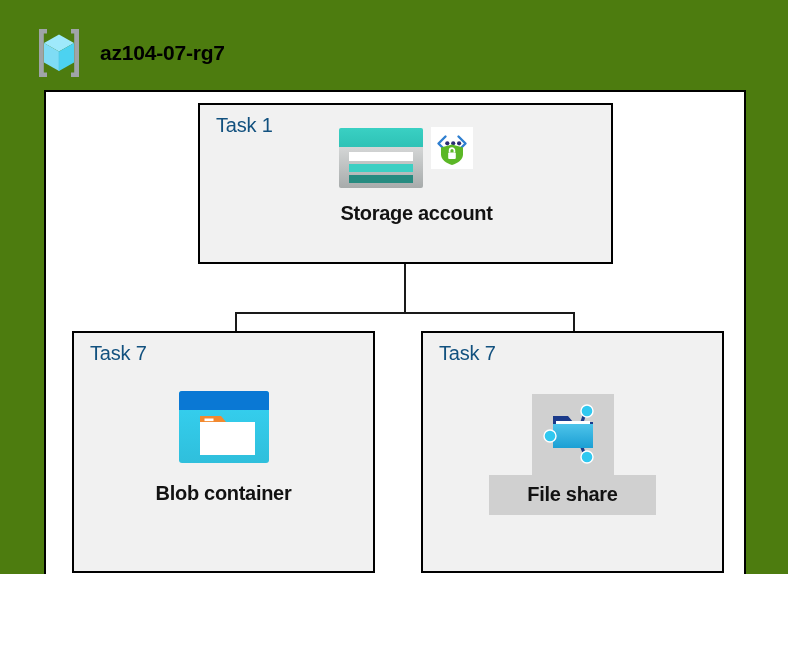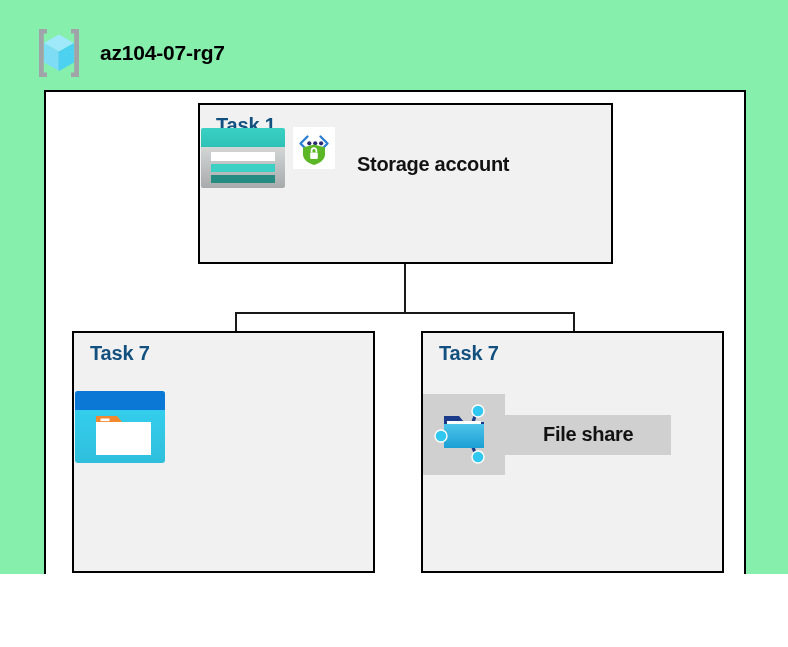--- a/index.html
+++ b/index.html
@@ -9,21 +9,21 @@
     background: #ffffff;
   }
   body {
     font-family: "Liberation Sans", sans-serif;
     -webkit-font-smoothing: antialiased;
   }
   #canvas {
     position: relative;
     width: 788px;
     height: 574px;
-    background: #86efac;
+    background: #4d7c0f;
     overflow: hidden;
   }
 
   
   .rg-header {
     position: absolute;
     left: 30px;
     top: 24px;
     display: flex;
     align-items: center;
@@ -61,30 +61,30 @@
   }
   #task-box-1 { left: 198px; top: 103px; width: 415px; height: 161px; }
   #task-box-2 { left: 72px;  top: 331px; width: 303px; height: 242px; }
   #task-box-3 { left: 421px; top: 331px; width: 303px; height: 242px; }
 
   .task-label {
     position: absolute;
     left: 16px;
     top: 9px;
     font-size: 20px;
-    font-weight: bold;
+    font-weight: normal;
     color: #12517f;
     letter-spacing: -0.2px;
   }
 
   
   .node {
     position: absolute;
     display: flex;
-    flex-direction: row;
+    flex-direction: column;
     align-items: center;
   }
   .node-caption {
     font-size: 20px;
     font-weight: bold;
     color: #121212;
     letter-spacing: -0.3px;
     white-space: nowrap;
   }
 
@@ -240,20 +240,21 @@
 
           <path d="M4 1 H88 A3 3 0 0 1 91 4 V20 H1 V4 A3 3 0 0 1 4 1 Z" fill="#0a78d4"></path>
 
           <path d="M22 26 H43 L48 32 H22 Z" fill="#f2892f"></path>
           <rect x="26.5" y="28.5" width="9" height="2.6" fill="#ffffff"></rect>
 
           <rect x="22" y="32" width="55" height="33" fill="#ffffff"></rect>
         </svg>
       </span>
 
+      <div class="node-caption">Blob container</div>
     </div>
   </div>
 
   <div class="task-box" id="task-box-3">
     <div class="task-label">Task 7</div>
 
     <div class="node" id="node-fileshare">
       <span class="fs-icon-highlight">
         <span>
           <svg width="70" height="65" viewBox="0 0 70 65" xmlns="http://www.w3.org/2000/svg">

